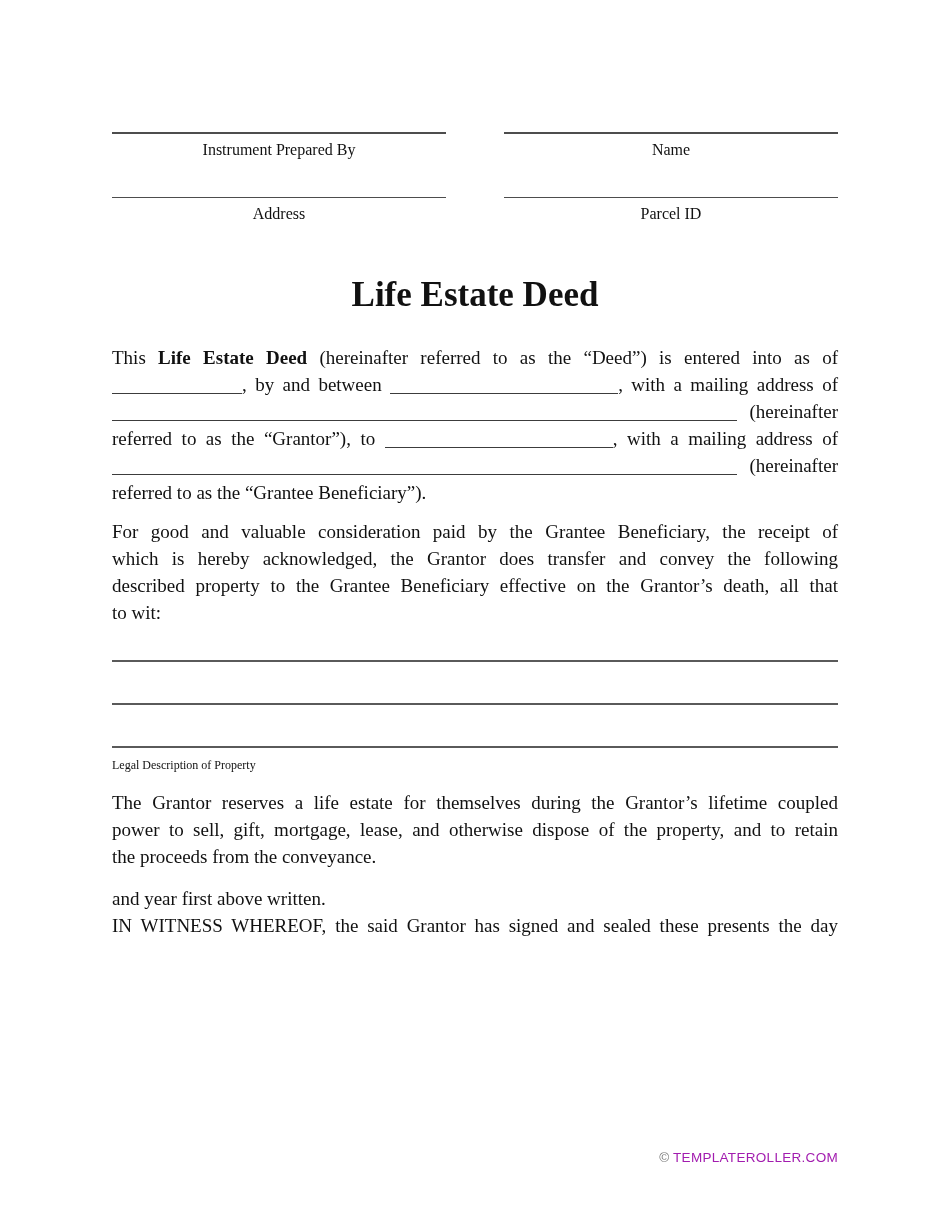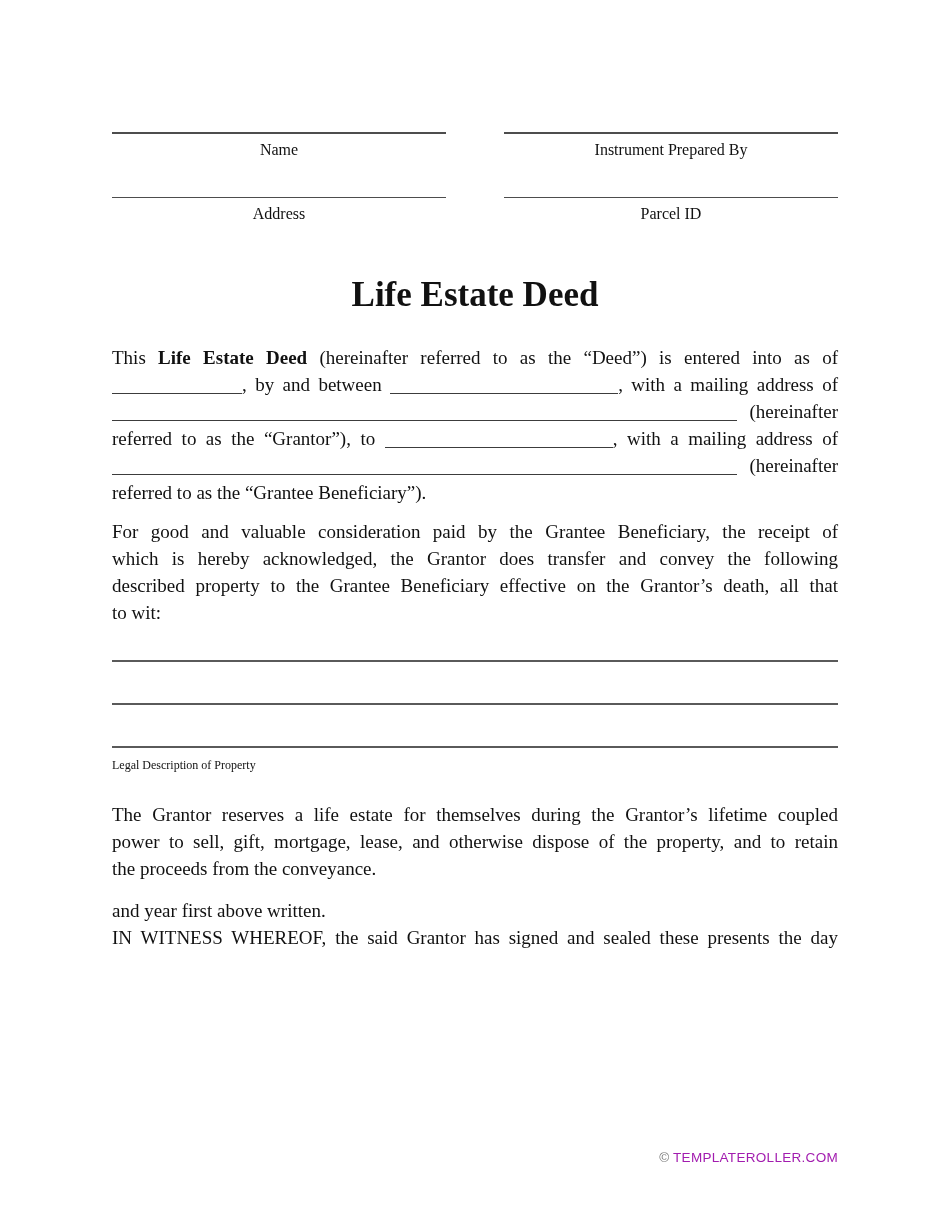--- a/index.html
+++ b/index.html
@@ -42,21 +42,21 @@
   .para .jline {
     height:27px;
     line-height:27px;
     text-align:justify;
     text-align-last:justify;
     white-space:nowrap;
   }
   .para .jline.left { text-align:right; text-align-last:left; }
   .p-intro   { margin-top:28px; }
   .p-consid  { margin-top:12px; }
-  .p-reserve { margin-top:26px; }
+  .p-reserve { margin-top:14px; }
   .p-witness { margin-top:15px; }
   .blank {
     display:inline-block;
     height:14px;
     border-bottom:1.5px solid #3c3c3c;
     vertical-align:-3px;
   }
   
   .legal-section { margin-top:34px; }
   .legal-line { height:1.5px; background:#5a5a5a; }
@@ -85,25 +85,25 @@
   }
 </style>
 </head>
 <body>
 
 <div class="page">
 
   <div class="header-grid">
     <div class="field">
       <div class="field-line"></div>
-      <div class="field-label">Name</div>
+      <div class="field-label">Instrument Prepared By</div>
     </div>
     <div class="field">
       <div class="field-line"></div>
-      <div class="field-label">Instrument Prepared By</div>
+      <div class="field-label">Name</div>
     </div>
     <div class="field">
       <div class="field-line"></div>
       <div class="field-label">Address</div>
     </div>
     <div class="field">
       <div class="field-line"></div>
       <div class="field-label">Parcel ID</div>
     </div>
   </div>

